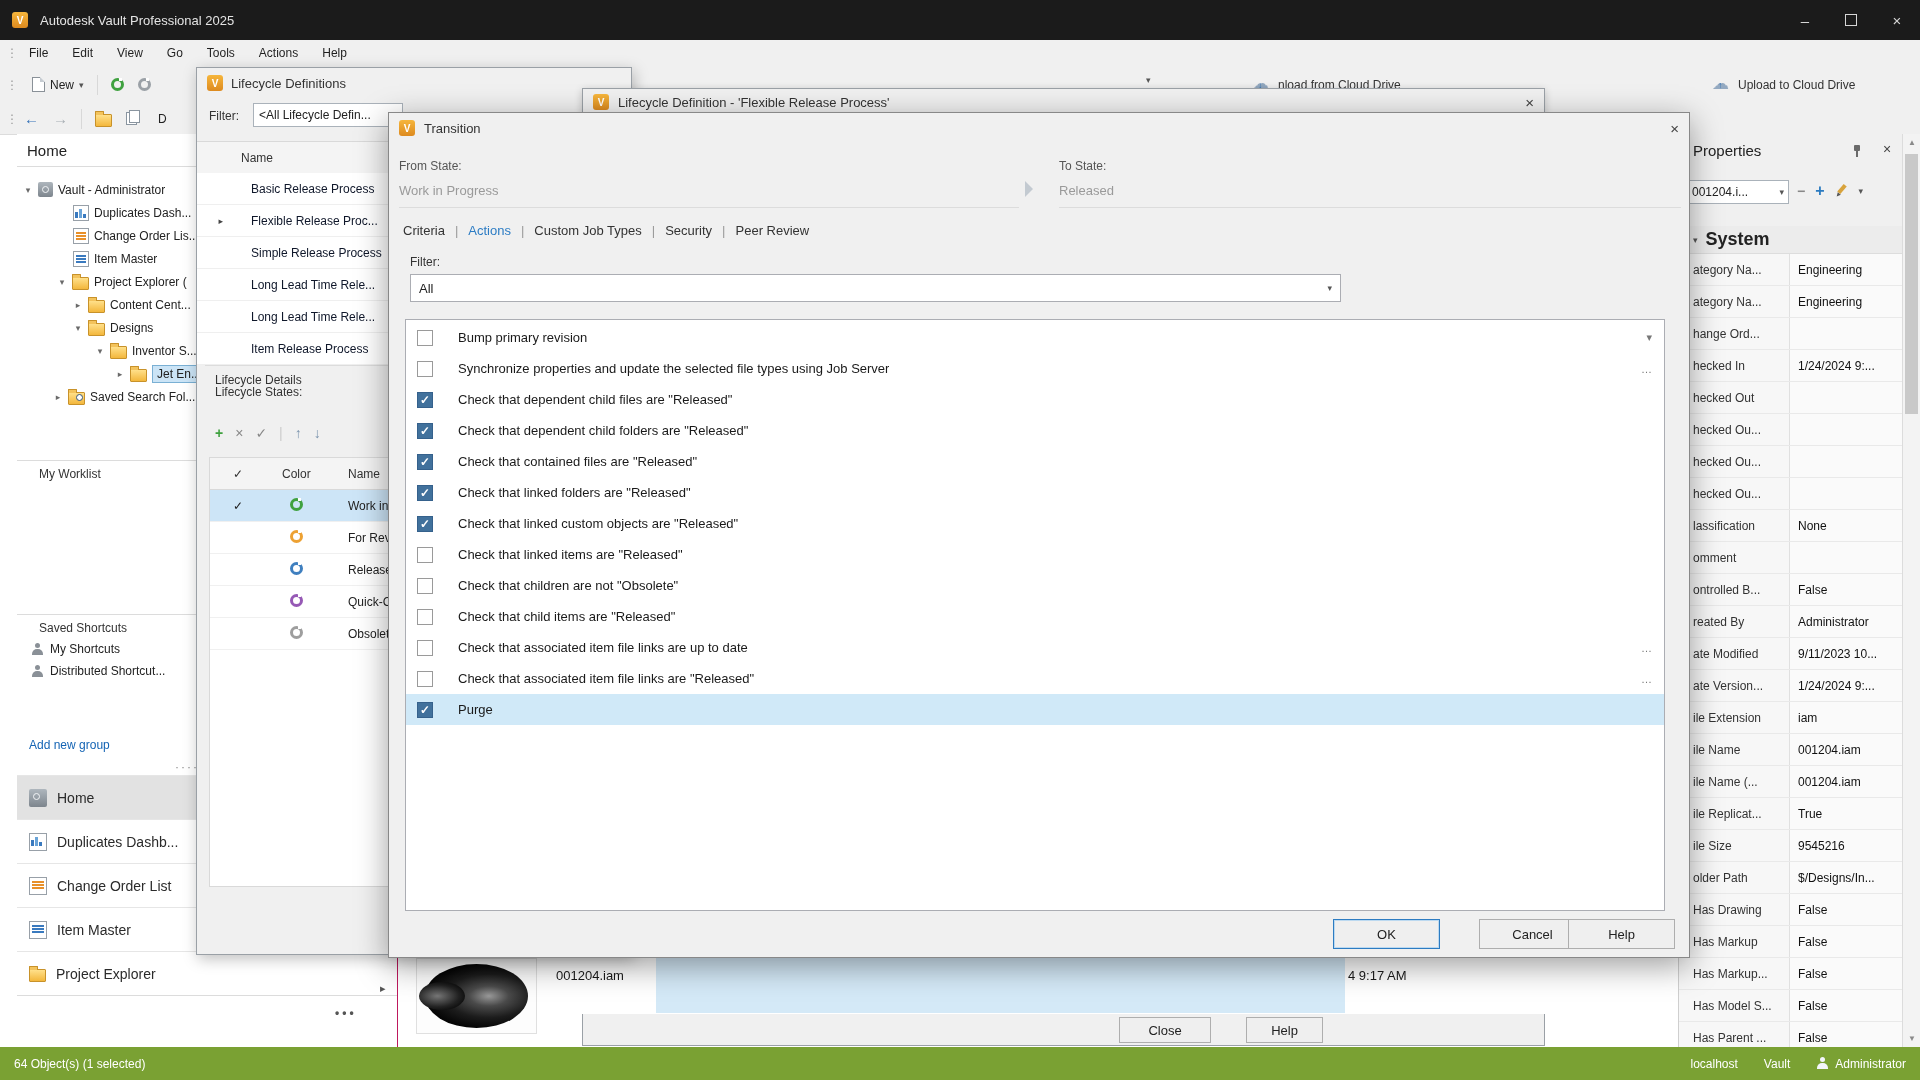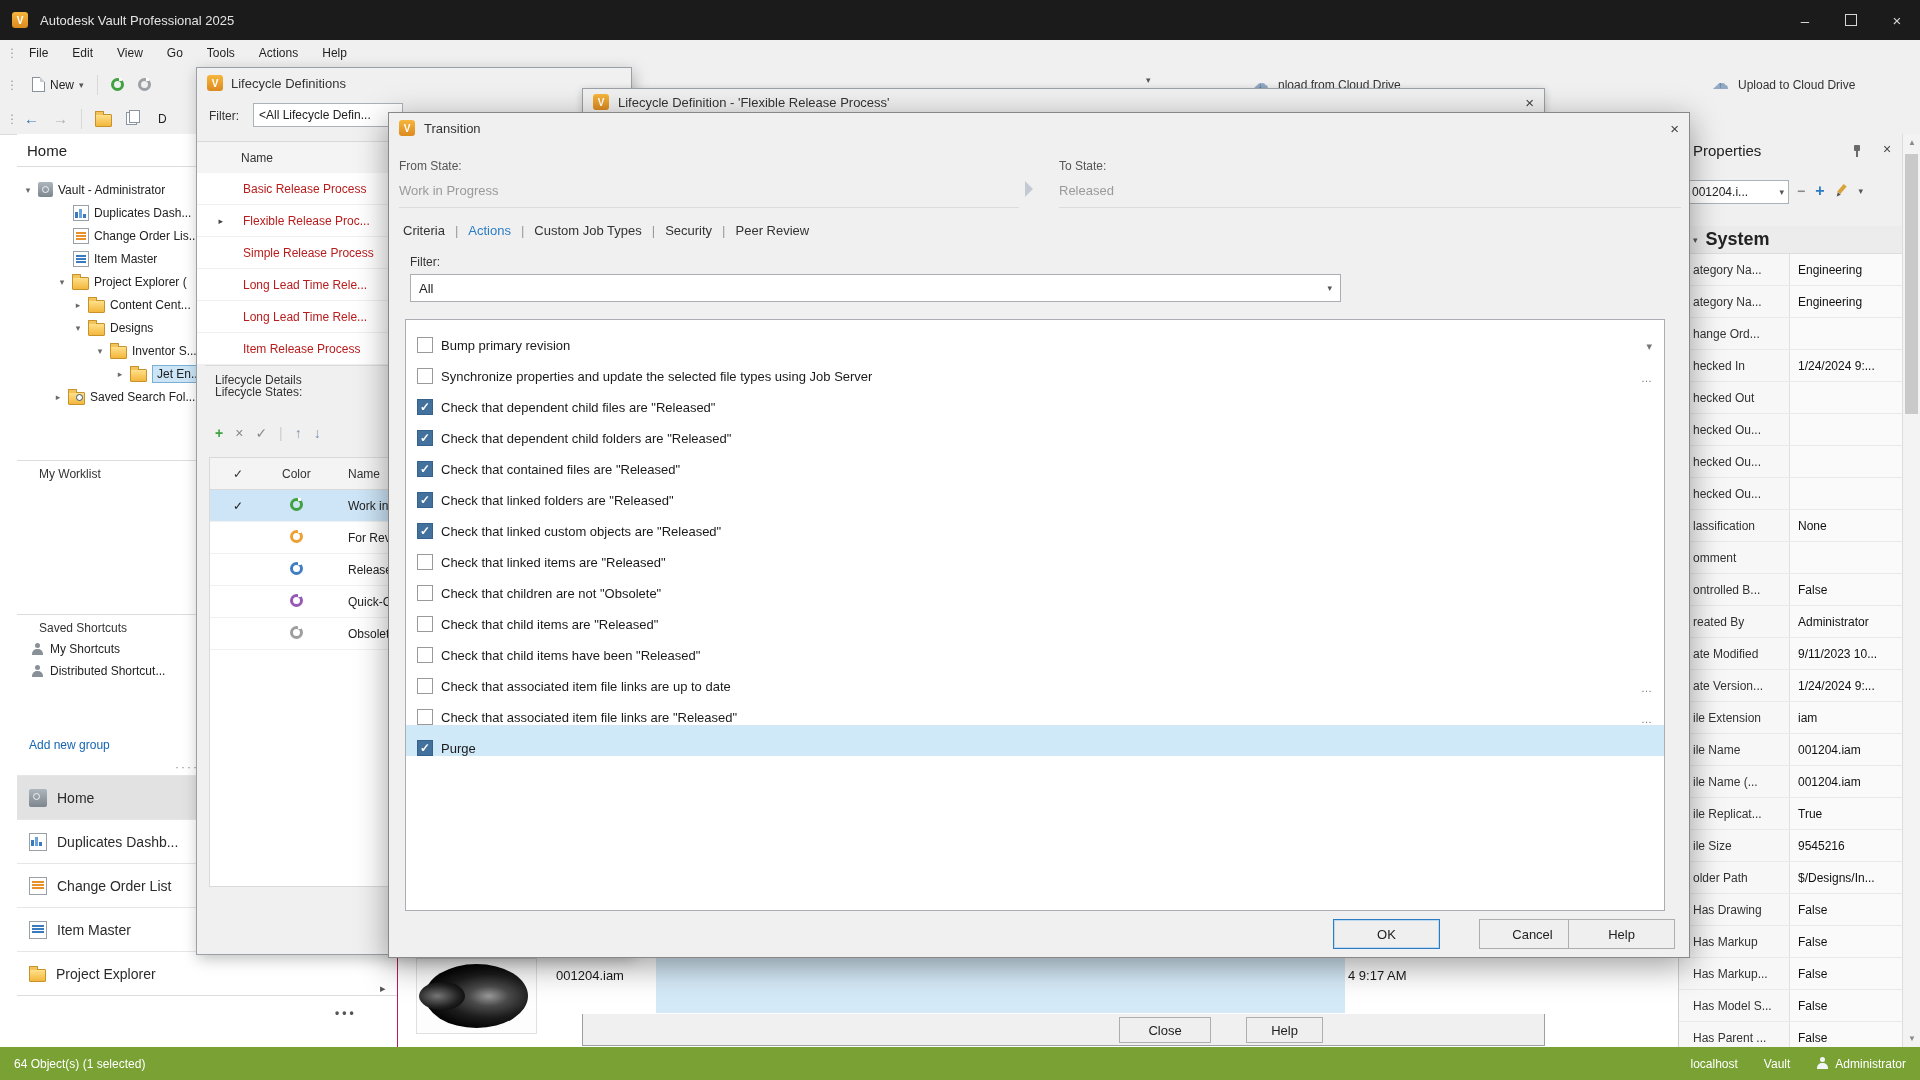--- a/index.html
+++ b/index.html
@@ -94,21 +94,21 @@
   
   .lcwin{left:196px;top:67px;width:436px;height:888px;background:#f0f0f0;border:1px solid #9aa0a6;box-shadow:2px 4px 14px rgba(0,0,0,.25);box-sizing:border-box;z-index:40}
   .lc-title{position:absolute;left:10px;top:7px;display:flex;align-items:center;gap:8px;font-size:13px;color:#333}
   .lc-filterlbl{position:absolute;left:12px;top:41px;color:#333}
   .lc-combo{position:absolute;left:56px;top:35px;width:150px;height:24px;background:#fff;border:1px solid #aab2ba;display:flex;align-items:center;padding:0 5px;box-sizing:border-box;white-space:nowrap;overflow:hidden;color:#222}
   .lc-defhead{position:absolute;left:0;top:73px;width:436px;height:32px;background:#f4f4f4;border-top:1px solid #d9d9d9;border-bottom:1px solid #d9d9d9;display:flex;align-items:center}
   .lc-defhead span{margin-left:44px;color:#333}
   .lc-defrows{position:absolute;left:0;top:105px;width:436px;background:#fff}
   .drow{height:31px;display:flex;align-items:center;border-bottom:1px solid #efefef;background:#fff;white-space:nowrap}
   .dexp{width:26px;text-align:right;color:#444;font-size:9px;flex:none}
-  .dname{margin-left:20px;color:#b91c1c;overflow:hidden}
+  .dname{margin-left:28px;color:#0f172a;overflow:hidden}
   .lc-sep{position:absolute;left:8px;top:297px;width:420px;height:1px;background:#dcdcdc}
   .lc-details{position:absolute;left:18px;top:305px;color:#333}
   .lc-states{position:absolute;left:18px;top:317px;color:#333}
   .lc-tools{position:absolute;left:18px;top:357px;display:flex;align-items:center;gap:12px;font-size:14px}
   .lc-statetbl{position:absolute;left:12px;top:389px;width:424px;height:430px;background:#fff;border:1px solid #d9d9d9;box-sizing:border-box}
   .st-head{height:31px;display:flex;align-items:center;background:#f4f4f4;border-bottom:1px solid #d9d9d9;color:#333}
   .st-c1{width:56px;text-align:center;flex:none}
   .st-c2{width:72px;padding-left:16px;box-sizing:border-box;flex:none}
   .st-c3{flex:1;padding-left:10px;white-space:nowrap;overflow:hidden}
   .strow{height:31px;display:flex;align-items:center;border-bottom:1px solid #f0f0f0}
@@ -129,21 +129,21 @@
   .fromto-lbl{position:absolute;font-size:12px;color:#555}
   .fromto-val{position:absolute;font-size:13px;color:#9a9a9a}
   .fthr{position:absolute;height:1px;background:#dcdcdc}
   .tr-tabs{position:absolute;left:14px;top:110px;display:flex;align-items:center;gap:10px;font-size:13px;color:#333}
   .tr-tabs .active{color:#2c7cc4}
   .tsep{color:#9a9a9a}
   .tr-filterlbl{position:absolute;left:21px;top:142px;color:#333}
   .tr-combo{position:absolute;left:21px;top:161px;width:931px;height:28px;background:#fff;border:1px solid #abadb3;display:flex;align-items:center;padding:0 8px;box-sizing:border-box;font-size:13px;color:#222}
   .tr-combo .caret{margin-left:auto}
   .tr-list{position:absolute;left:16px;top:206px;width:1260px;height:592px;background:#fff;border:1px solid #abadb3;box-sizing:border-box;overflow:hidden;padding-top:2px}
-  .arow{height:31px;display:flex;align-items:flex-end;gap:8px;padding:0 12px 0 11px;font-size:13px;color:#1a1a1a}
+  .arow{height:31px;display:flex;align-items:center;gap:25px;padding:0 12px 0 11px;font-size:13px;color:#1a1a1a}
   .arow.selected{background:#d0e9f8}
   .cb{width:16px;height:16px;background:#fff;border:1px solid #9a9a9a;box-sizing:border-box;display:flex;align-items:center;justify-content:center;flex:none}
   .cb.checked{background:#41719c;border-color:#35618c}
   .cb.checked::after{content:"✓";color:#fff;font-size:12px;font-weight:bold;line-height:1}
   .alabel{white-space:nowrap;overflow:hidden}
   .atrail{margin-left:auto;color:#777;font-size:11px}
   .tr-btn{position:absolute;width:107px;height:30px}
   
   .thumb{left:416px;top:958px;width:119px;height:74px;background:#fdfdfd;border:1px solid #e0e0e0;overflow:hidden}
   .engine{position:absolute;left:8px;top:5px;right:8px;bottom:5px;border-radius:50%;
@@ -638,25 +638,20 @@
         <span class="alabel">Check that children are not "Obsolete"</span>
         <span class="atrail"></span>
       </div>
     <div class="arow">
         <span class="cb"></span>
         <span class="alabel">Check that child items are "Released"</span>
         <span class="atrail"></span>
       </div>
     <div class="arow">
         <span class="cb"></span>
-        <span class="alabel">Check that child items have been "Released"</span>
-        <span class="atrail"></span>
-      </div>
-    <div class="arow">
-        <span class="cb"></span>
         <span class="alabel">Check that associated item file links are up to date</span>
         <span class="atrail">…</span>
       </div>
     <div class="arow">
         <span class="cb"></span>
         <span class="alabel">Check that associated item file links are "Released"</span>
         <span class="atrail">…</span>
       </div>
     <div class="arow selected">
         <span class="cb checked"></span>

